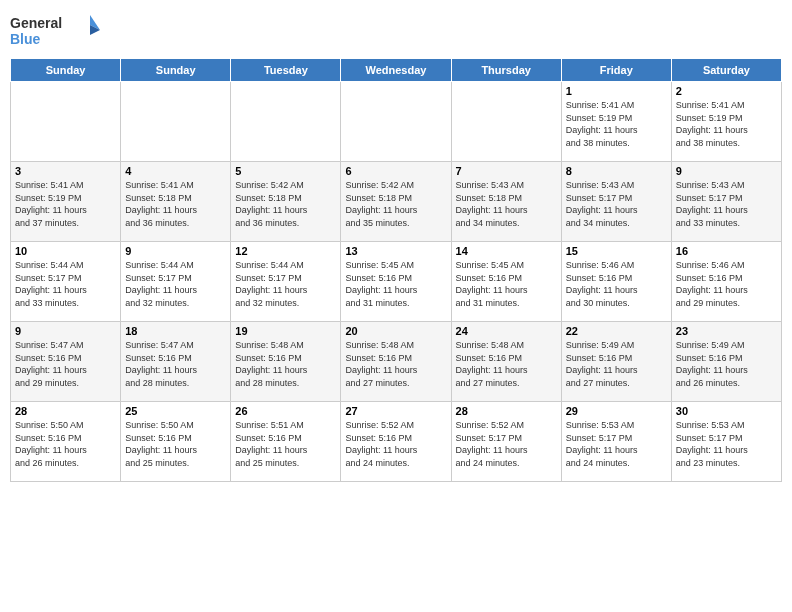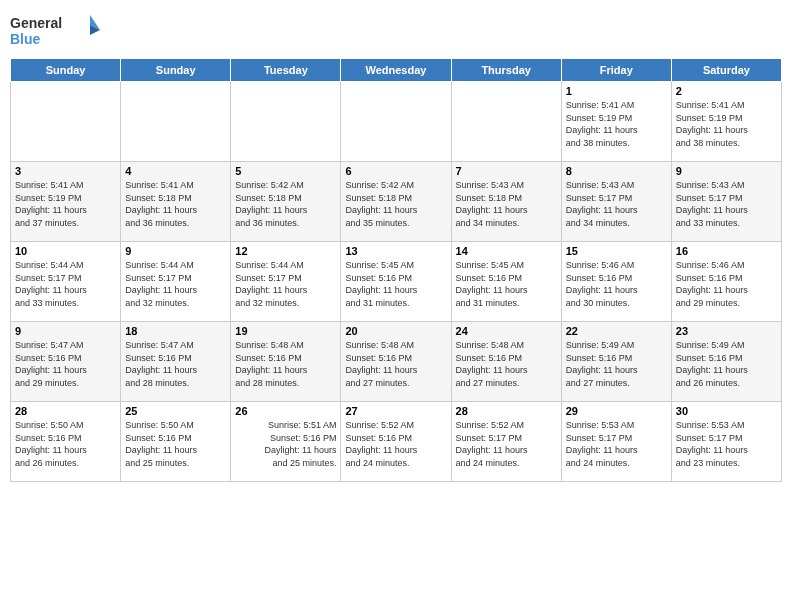--- a/index.html
+++ b/index.html
@@ -295,21 +295,21 @@
           </td>
           <td>
             <div class="day-num">25</div>
             <div class="day-info" style="white-space: pre-line;">Sunrise: 5:50 AM
 Sunset: 5:16 PM
 Daylight: 11 hours
 and 25 minutes.</div>
           </td>
           <td>
             <div class="day-num">26</div>
-            <div class="day-info" style="white-space: pre-line; text-align: right;">Sunrise: 5:51 AM
+            <div class="day-info" style="white-space: pre-line;">Sunrise: 5:51 AM
 Sunset: 5:16 PM
 Daylight: 11 hours
 and 25 minutes.</div>
           </td>
           <td>
             <div class="day-num">27</div>
             <div class="day-info" style="white-space: pre-line;">Sunrise: 5:52 AM
 Sunset: 5:16 PM
 Daylight: 11 hours
 and 24 minutes.</div>

